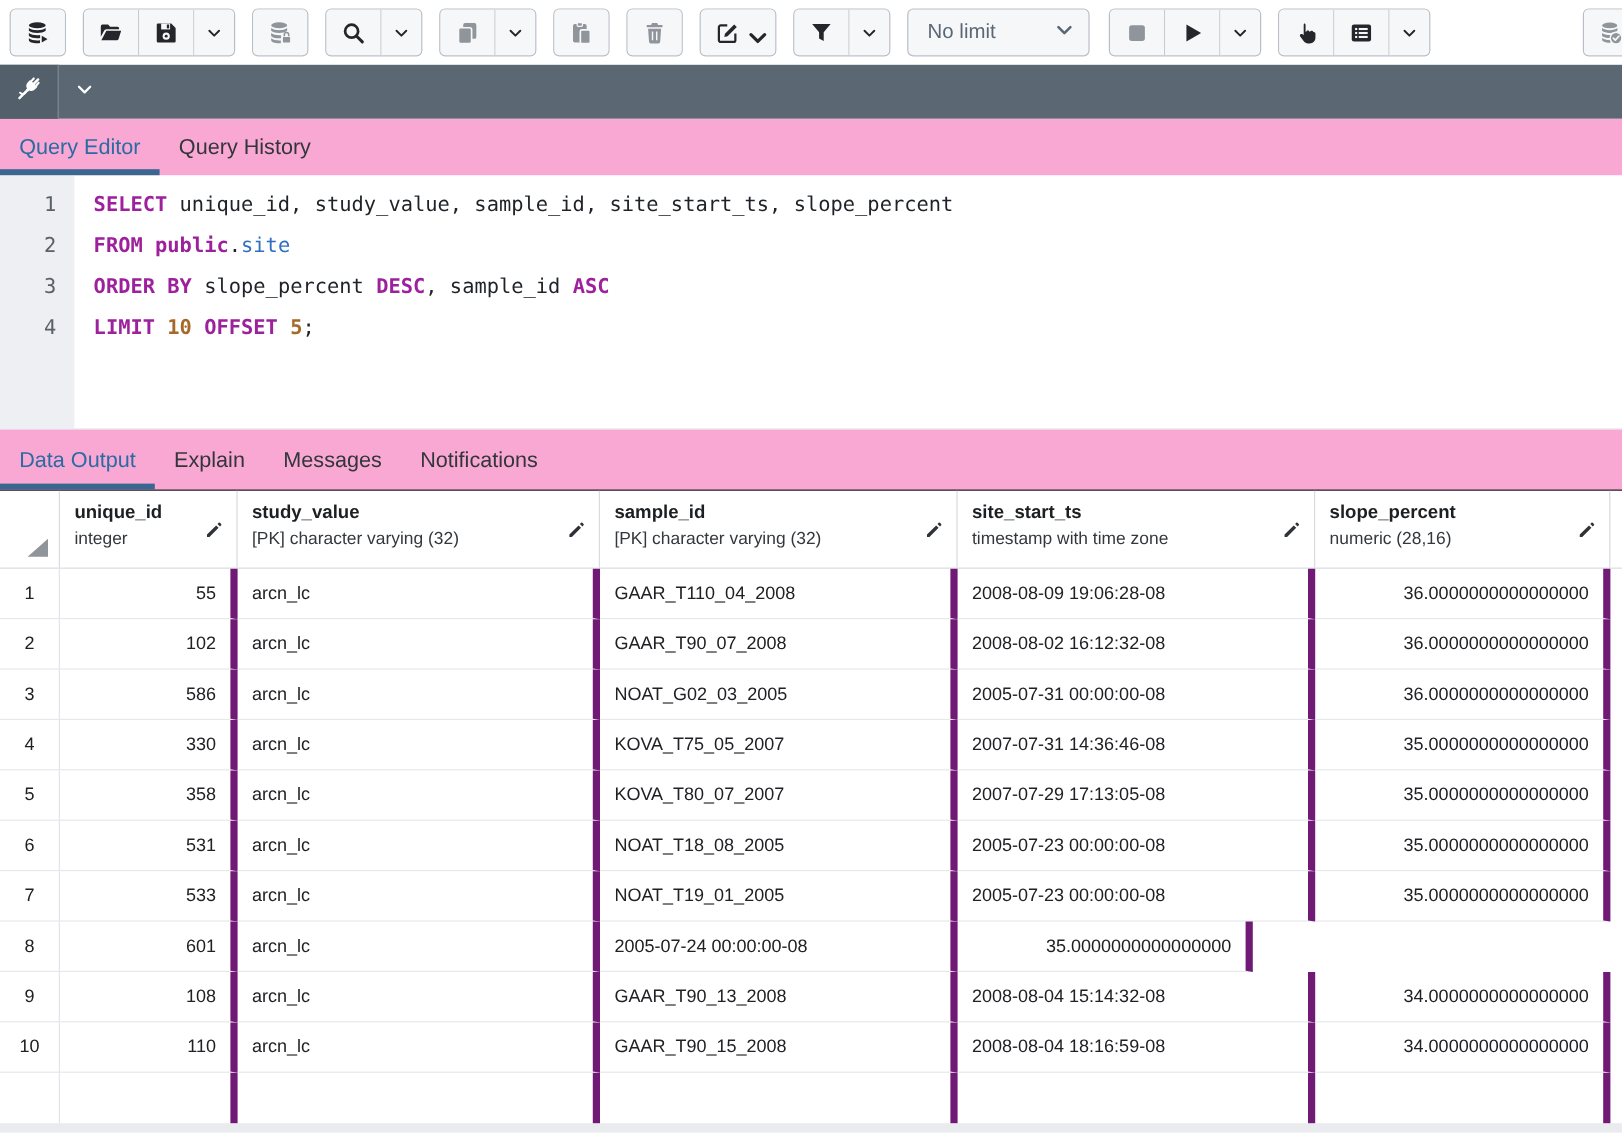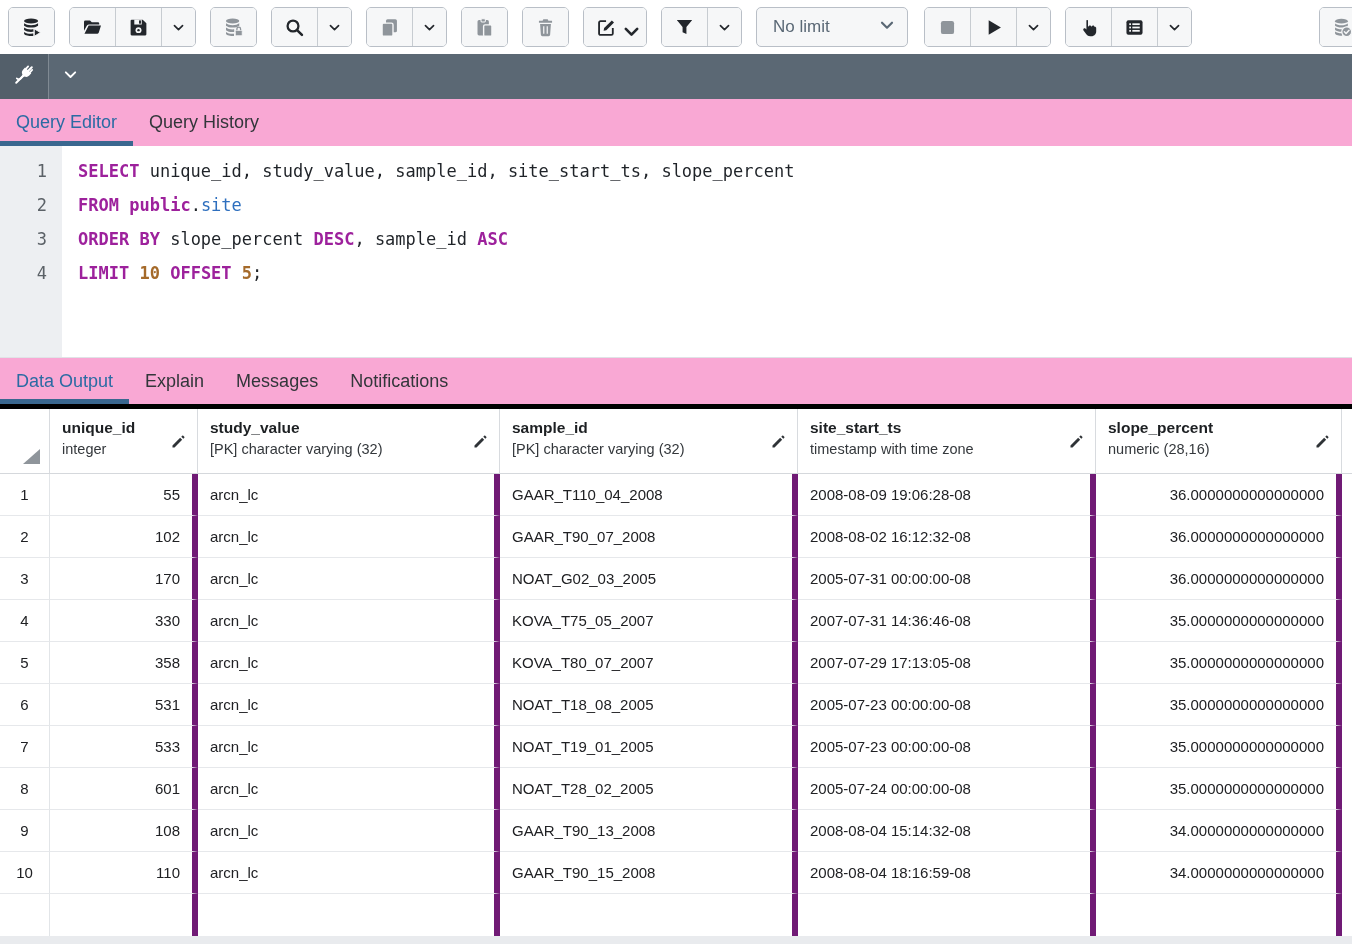--- a/index.html
+++ b/index.html
@@ -30,21 +30,21 @@
   .conn-icon-box { width:49px; background:#535f6a; border-right:1px solid #808a93;
     display:flex; align-items:center; justify-content:center; flex:none; }
   .conn-icon-box svg { width:24px; height:24px; }
   .conn-select { display:flex; align-items:center; gap:10px; padding:0 14px; cursor:pointer; }
   .conn-label { font-size:17.5px; letter-spacing:.2px; }
   .conn-select svg { width:15px; height:15px; }
 
   
   .tab-bar { display:flex; background:#f9a8d4; }
   .tab-bar.editor-tabs { height:47px; }
-  .tab-bar.output-tabs { height:51px; border-bottom:5px solid #000000; }
+  .tab-bar.output-tabs { height:51px; border-bottom:1px solid #000000; }
   .tab { display:flex; align-items:center; padding:0 16px; font-size:18px; color:#32363a;
     position:relative; cursor:pointer; }
   .tab.active { color:#2b6ba3; }
   .tab.active::after { content:""; position:absolute; left:0; right:0; bottom:0; height:5px; background:#3a678f; }
 
   
   .sql-editor { height:212px; display:flex; border-bottom:1px solid #e0e3e6;
     font-family:"DejaVu Sans Mono", monospace; font-size:17px; line-height:34px; }
   .sql-gutter { width:62px; background:#edeff2; color:#5b6167; text-align:right;
     padding:8px 15px 0 0; flex:none; }
@@ -408,21 +408,21 @@
         <div class="grid-row">
           <div class="rownum">2</div>
           <div class="cell right" style="width: 148px;">102</div>
           <div class="cell" style="width: 302px;">arcn_lc</div>
           <div class="cell" style="width: 298px;">GAAR_T90_07_2008</div>
           <div class="cell" style="width: 298px;">2008-08-02 16:12:32-08</div>
           <div class="cell right" style="width: 246px;">36.0000000000000000</div>
         </div>
         <div class="grid-row">
           <div class="rownum">3</div>
-          <div class="cell right" style="width: 148px;">170</div>
+          <div class="cell right" style="width: 148px;">586</div>
           <div class="cell" style="width: 302px;">arcn_lc</div>
           <div class="cell" style="width: 298px;">NOAT_G02_03_2005</div>
           <div class="cell" style="width: 298px;">2005-07-31 00:00:00-08</div>
           <div class="cell right" style="width: 246px;">36.0000000000000000</div>
         </div>
         <div class="grid-row">
           <div class="rownum">4</div>
           <div class="cell right" style="width: 148px;">330</div>
           <div class="cell" style="width: 302px;">arcn_lc</div>
           <div class="cell" style="width: 298px;">KOVA_T75_05_2007</div>
@@ -450,21 +450,20 @@
           <div class="cell right" style="width: 148px; text-align: right;">533</div>
           <div class="cell" style="width: 302px;">arcn_lc</div>
           <div class="cell" style="width: 298px;">NOAT_T19_01_2005</div>
           <div class="cell" style="width: 298px;">2005-07-23 00:00:00-08</div>
           <div class="cell right" style="width: 246px;">35.0000000000000000</div>
         </div>
         <div class="grid-row">
           <div class="rownum">8</div>
           <div class="cell right" style="width: 148px;">601</div>
           <div class="cell" style="width: 302px;">arcn_lc</div>
-          <div class="cell" style="width: 298px;">NOAT_T28_02_2005</div>
           <div class="cell" style="width: 298px;">2005-07-24 00:00:00-08</div>
           <div class="cell right" style="width: 246px;">35.0000000000000000</div>
         </div>
         <div class="grid-row">
           <div class="rownum">9</div>
           <div class="cell right" style="width: 148px;">108</div>
           <div class="cell" style="width: 302px;">arcn_lc</div>
           <div class="cell" style="width: 298px;">GAAR_T90_13_2008</div>
           <div class="cell" style="width: 298px;">2008-08-04 15:14:32-08</div>
           <div class="cell right" style="width: 246px;">34.0000000000000000</div>

